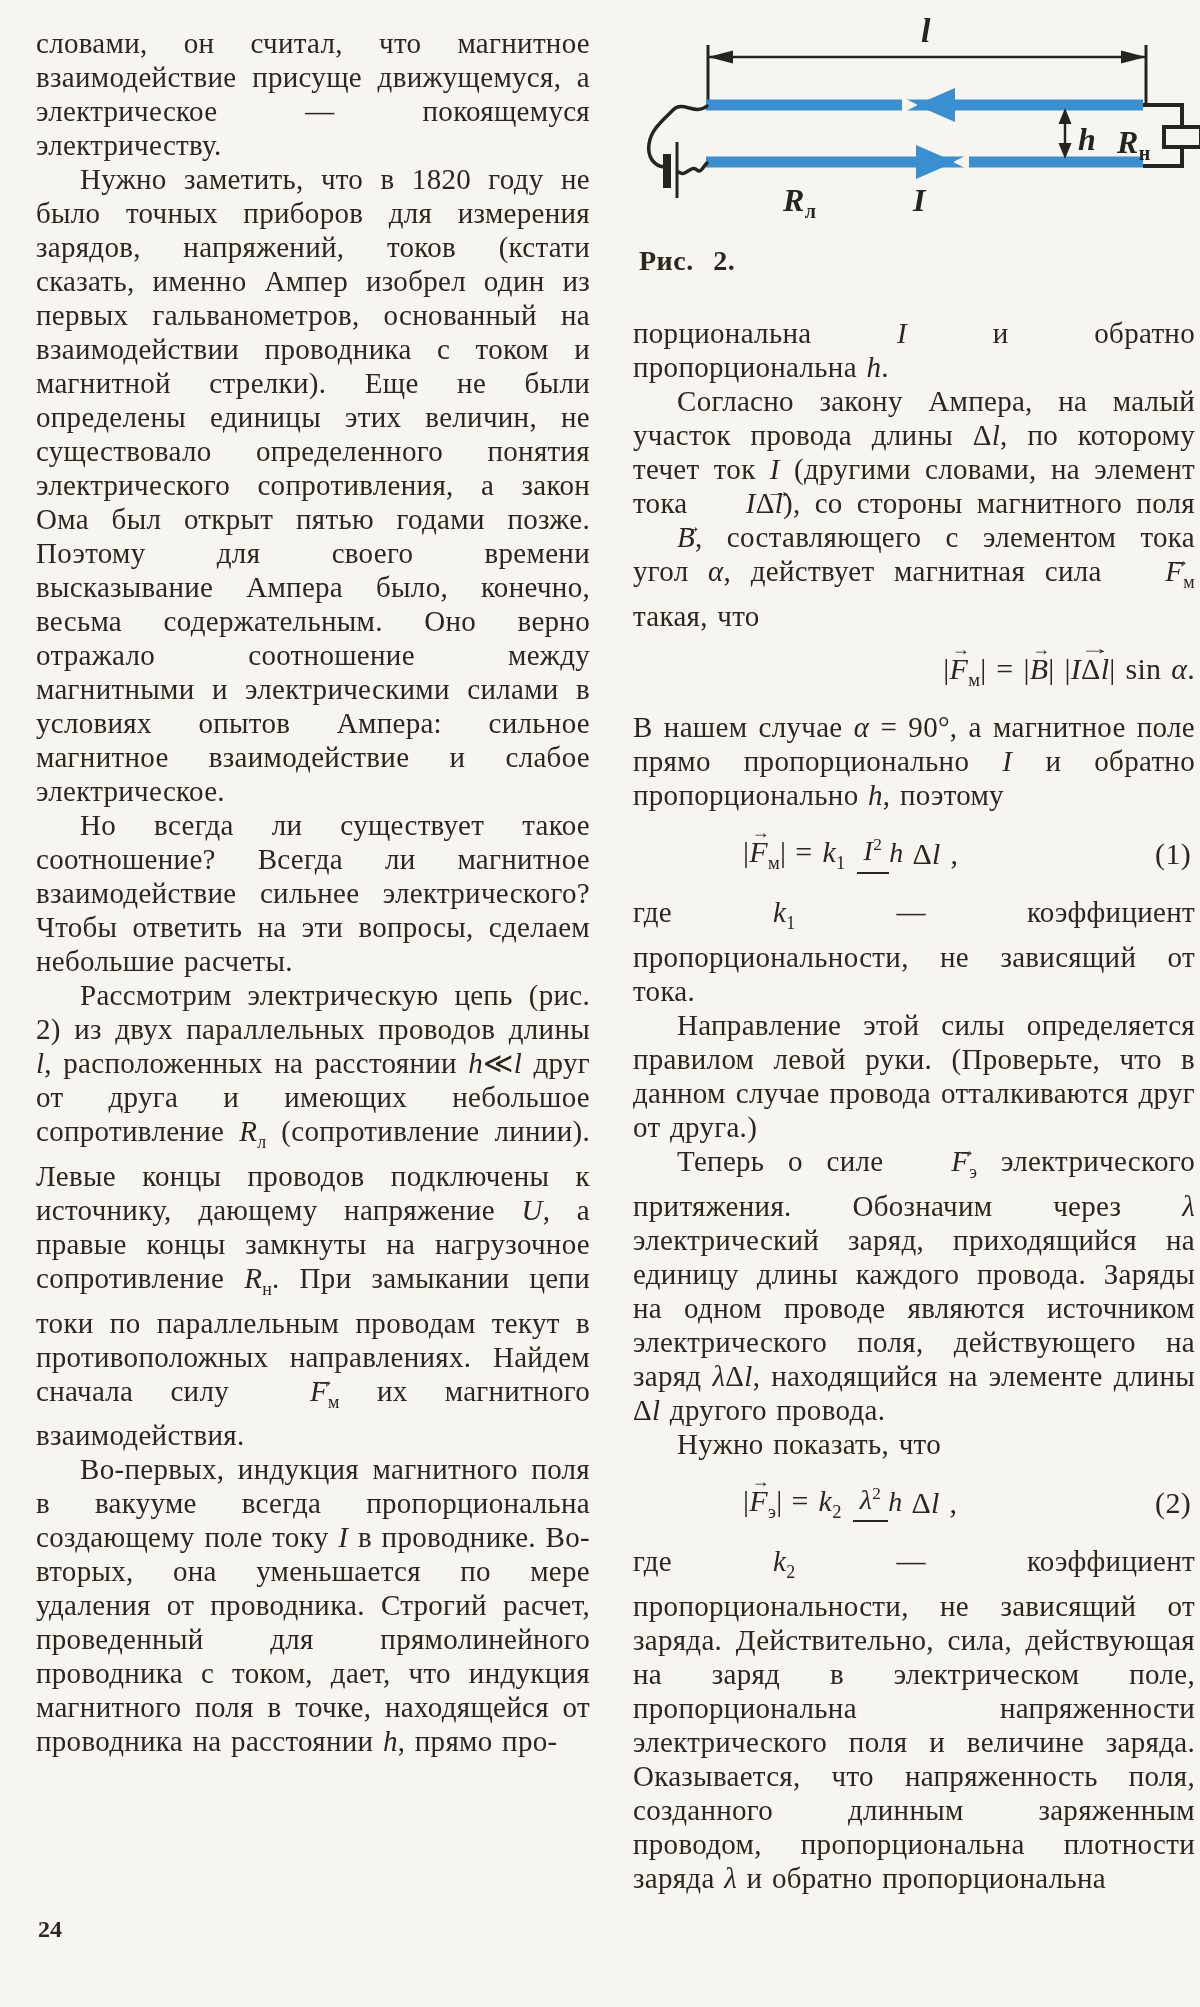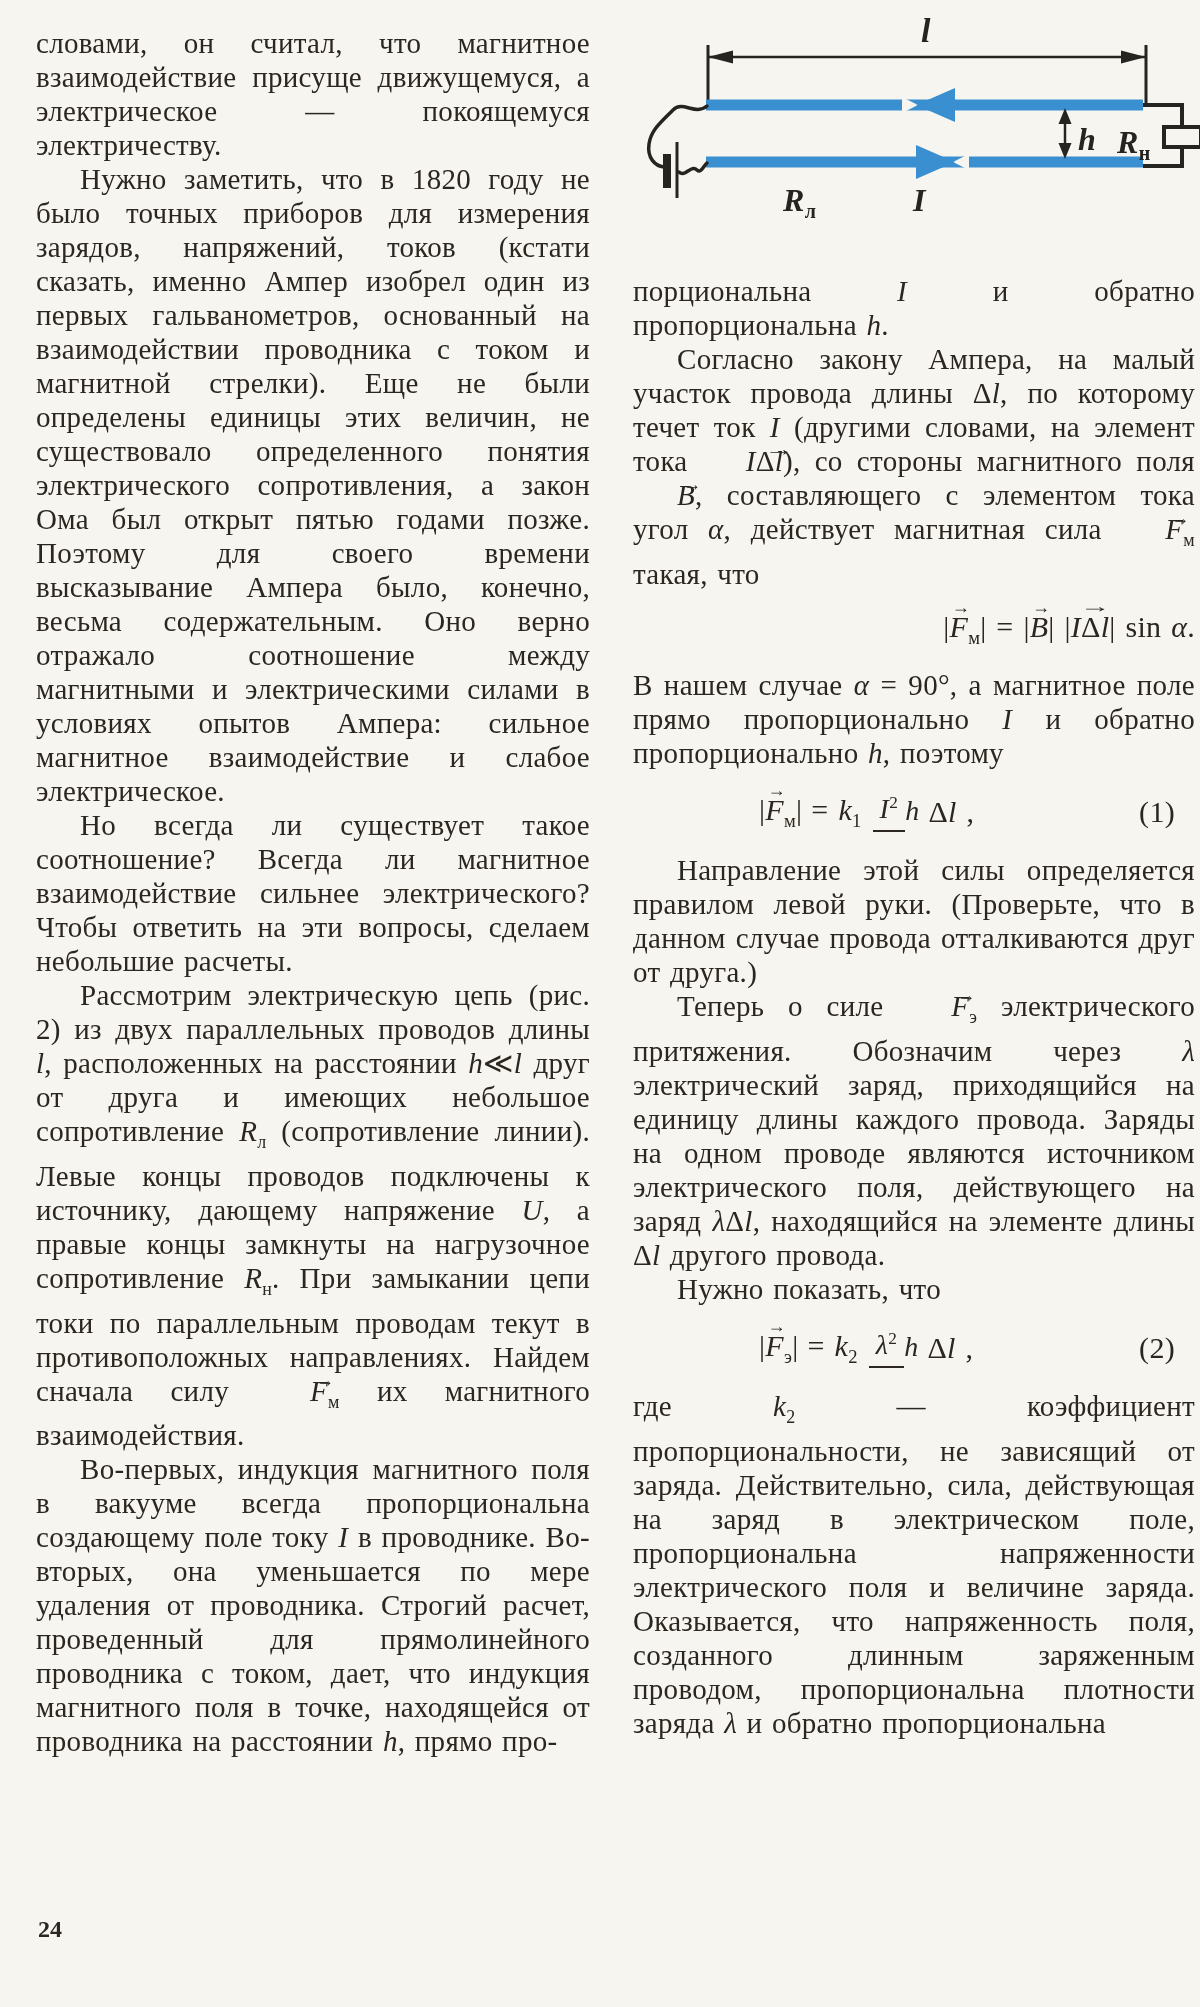--- a/index.html
+++ b/index.html
@@ -14,21 +14,21 @@
   .col p{margin:0;}
   .col p.ind{text-indent:44px;}
   .left-col{left:36px;top:26px;width:554px;}
   .right-col{left:633px;top:4px;width:562px;}
   figure{margin:0 0 38px 0;}
   .fig-svg{display:block;overflow:visible;}
   figcaption{font-weight:700;font-size:28px;margin:8px 0 0 6px;
              word-spacing:12px;letter-spacing:.5px;text-align:left;}
   svg text{font-family:"Liberation Serif","DejaVu Serif",serif;}
   .formula{display:flex;align-items:center;font-size:30px;line-height:1.3;
-           margin:20px 16px;white-space:nowrap;}
+           margin:20px 0;white-space:nowrap;}
   .formula.centered{display:block;text-align:right;margin:16px 0 18px;}
   .f-body{display:inline-flex;align-items:center;margin-left:110px;}
   .f-body > span{margin-right:9px;}
   .f-no{margin-left:auto;padding-right:4px;}
   .frac{display:inline-flex;flex-direction:row;text-align:center;
         vertical-align:middle;font-size:.93em;margin:0 2px;}
   .frac .num{border-bottom:2px solid #2b2620;padding:0 7px 2px;}
   .frac .den{padding-top:2px;}
   sub{font-size:.62em;}
   sup{font-size:.62em;}
@@ -96,20 +96,21 @@
           <line x1="44" y1="138" x2="44" y2="194" stroke="#262420" stroke-width="3"></line>
           <path d="M74,102 C62,112 50,96 40,106 C28,118 18,126 16,140 C14,154 22,162 31,163" fill="none" stroke="#262420" stroke-width="3.5" stroke-linecap="round"></path>
           <path d="M46,168 C52,174 58,160 64,166 C68,170 71,161 74,159" fill="none" stroke="#262420" stroke-width="3.5" stroke-linecap="round"></path>
         </g>
 
         <text x="150" y="207" font-size="32" font-style="italic" font-weight="600" fill="#262420">
           <tspan>R</tspan><tspan dy="7" font-size="20" font-style="normal">л</tspan>
         </text>
         <text x="280" y="207" font-size="32" font-style="italic" font-weight="600" fill="#262420">I</text>
       </svg>
+      <figcaption>Рис. 2.</figcaption>
     </figure>
 
     <p>порциональна <i>I</i> и обратно пропорциональна <i>h</i>.</p>
     <p class="ind">Согласно закону Ампера, на малый участок провода длины Δ<i>l</i>, по которому течет ток <i>I</i> (другими словами, на элемент тока <span class="gvec"><i>I</i>Δ<i>l</i></span>), со стороны магнитного поля <span class="vec">B</span>, составляющего с элементом тока угол <i>α</i>, действует магнитная сила <span class="vec">F</span><sub>м</sub> такая, что</p>
 
     <div class="formula centered">
       <span>|<span class="vec">F</span><sub>м</sub>| = |<span class="vec">B</span>| |<i>I</i><span class="gvec">Δ<i>l</i></span>| sin <i>α</i>.</span>
     </div>
 
     <p>В нашем случае <i>α</i> = 90°, а магнитное поле прямо пропорционально <i>I</i> и обратно пропорционально <i>h</i>, поэтому</p>
@@ -120,20 +121,21 @@
         <span>= <i>k</i><sub>1</sub></span>
         <span class="frac">
           <span class="num"><i>I</i><sup>2</sup></span>
           <span class="den"><i>h</i></span>
         </span>
         <span>Δ<i>l</i> ,</span>
       </span>
       <span class="f-no">(1)</span>
     </div>
 
+    <p>где <i>k</i><sub>1</sub> — коэффициент пропорциональности, не зависящий от тока.</p>
     <p class="ind">Направление этой силы определяется правилом левой руки. (Проверьте, что в данном случае провода отталкиваются друг от друга.)</p>
     <p class="ind">Теперь о силе <span class="vec">F</span><sub>э</sub> электрического притяжения. Обозначим через <i>λ</i> электрический заряд, приходящийся на единицу длины каждого провода. Заряды на одном проводе являются источником электрического поля, действующего на заряд <i>λ</i>Δ<i>l</i>, находящийся на элементе длины Δ<i>l</i> другого провода.</p>
     <p class="ind">Нужно показать, что</p>
 
     <div class="formula">
       <span class="f-body">
         <span>|<span class="vec">F</span><sub>э</sub>|</span>
         <span>= <i>k</i><sub>2</sub></span>
         <span class="frac">
           <span class="num"><i>λ</i><sup>2</sup></span>

